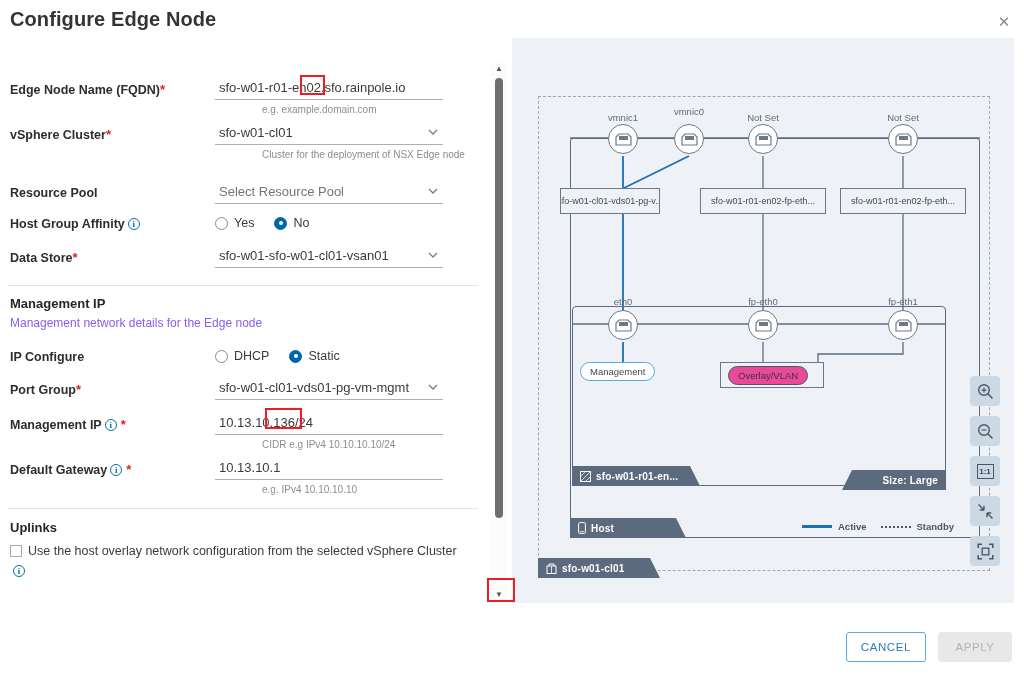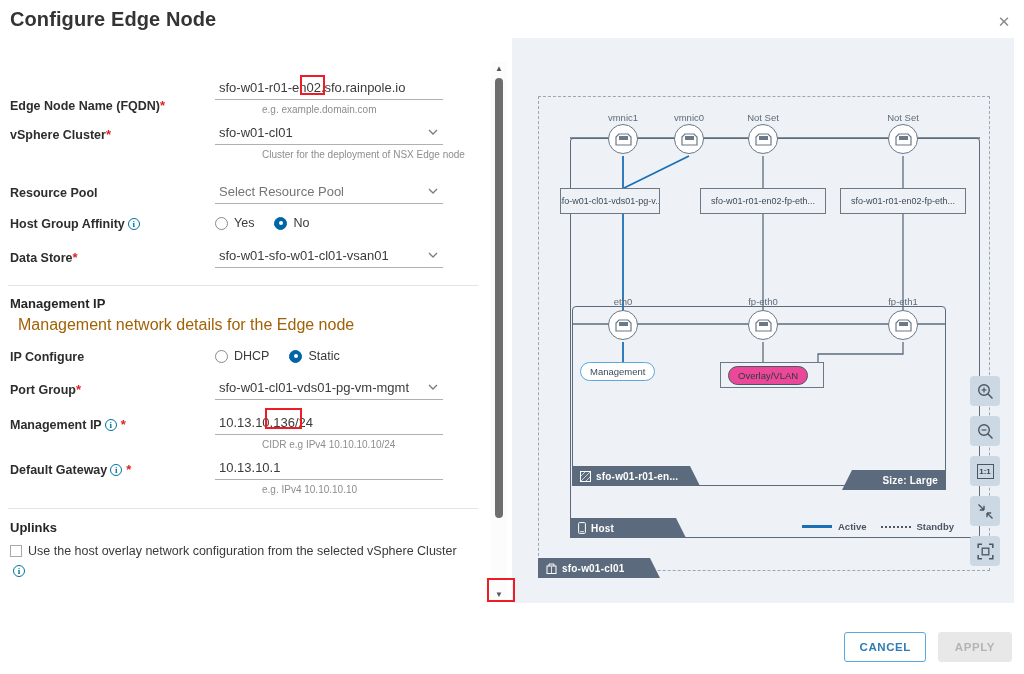--- a/index.html
+++ b/index.html
@@ -81,21 +81,21 @@
   .sect-div {
     position:absolute; left:8px; width:470px; height:1px;
     background:#e4e4e4;
   }
   .sect-title {
     position:absolute; left:10px;
     font-weight:bold; font-size:13px; color:#262626;
   }
   .sect-sub {
     position:absolute; left:10px;
-    font-size:16px; color:#a16207;margin-left:8px;
+    font-size:12px; color:#8b5cf6;
   }
   .cb-row { position:absolute; left:10px; width:460px; font-size:12.5px; color:#3a3a3a; line-height:20px; }
   .cbox {
     display:inline-block; width:12px; height:12px;
     border:1.3px solid #a8a8a8; background:#fff;
     vertical-align:-2px; margin-right:6px;
   }
 
   
   #vscroll {
@@ -193,40 +193,40 @@
   .zbtn {
     width:30px; height:30px; margin-bottom:10px; border-radius:4px;
     background:#ccd9e4; display:flex; align-items:center; justify-content:center;
     cursor:pointer; color:#4a5663;
   }
 
   
   #footer { position:absolute; right:12px; bottom:12px; display:flex; gap:12px; }
   .btn {
     height:30px; min-width:74px; padding:0 14px; border-radius:3px;
-    font-size:11.5px; font-weight:bold; letter-spacing:.6px;
+    font-size:11.5px; font-weight:normal; letter-spacing:.6px;
     display:flex; align-items:center; justify-content:center;
     cursor:pointer; user-select:none;
   }
   #btn-cancel { background:#fff; border:1.5px solid #5aa8dd; color:#2f7db5; }
   #btn-apply  { background:#e8e8e8; border:1.5px solid #e8e8e8; color:#b4b4b4; cursor:default; }
 
   
   .redbox { position:absolute; border:2px solid #ee1c25; pointer-events:none; }
 </style>
 </head>
 <body>
 
 <div id="dlg-title">Configure Edge Node</div>
 <div id="close-btn">✕</div>
 
 <div id="form-panel">
 
   <div class="frow" style="top:20px;">
-    <div class="flabel" style="top:4px;margin-top:16px;">
+    <div class="flabel" style="top:4px;">
       <span>Edge Node Name (FQDN)</span><span class="req">*</span>
     </div>
     <div class="fctl" style="top:0;">
       <input class="tinput" value="sfo-w01-r01-en02.sfo.rainpole.io" style="">
     </div>
     <div class="hint" style="top:25px;">e.g. example.domain.com</div>
   </div>
 
   <div class="frow" style="top:65px;">
     <div class="flabel" style="top:4px;">
@@ -369,21 +369,21 @@
     <line x1="251" y1="304" x2="251" y2="324" stroke="#5b6b7d" stroke-width="1.3"></line>
 
     <path d="M391 304 L391 316 L306 316 L306 324" stroke="#5b6b7d" stroke-width="1.3" fill="none"></path>
   </svg>
 
   <div id="cluster-dash"></div>
   <div id="host-box"></div>
   <div id="edge-box"></div>
 
   <div class="nic-lbl" style="left:76px;  top:74px;">vmnic1</div>
-  <div class="nic-lbl" style="left:142px; top:74px;">vmnic0</div>
+  <div class="nic-lbl" style="left:142px; top:68px;">vmnic0</div>
   <div class="nic-lbl" style="left:216px; top:74px;">Not Set</div>
   <div class="nic-lbl" style="left:356px; top:74px;">Not Set</div>
 
   <div class="nic" style="left:96px;  top:86px;">
     <svg width="17" height="13" viewBox="0 0 17 13">
       <path d="M1 4 L4 1 L13 1 L16 4 L16 12 L1 12 Z" fill="none" stroke="#6b7885" stroke-width="1.2"></path>
       <rect x="4" y="3" width="9" height="4" fill="#6b7885"></rect>
     </svg>
   </div>
   <div class="nic" style="left:162px; top:86px;">

